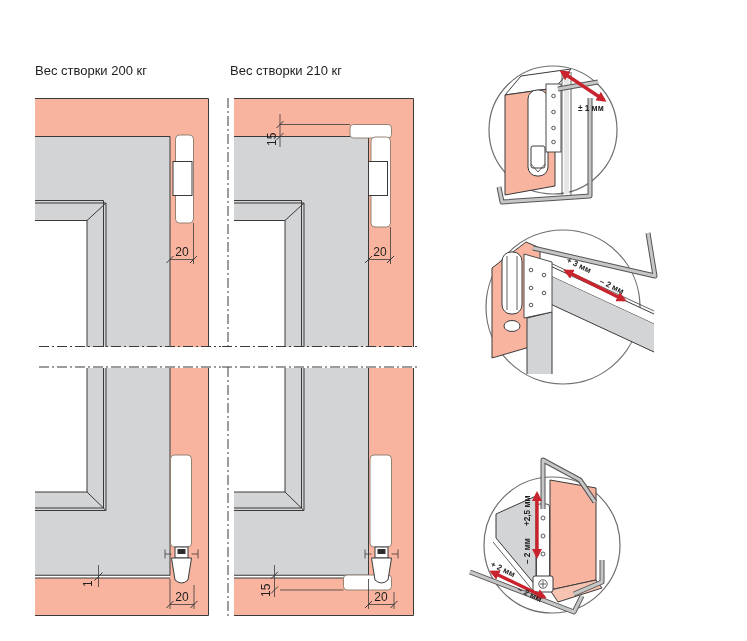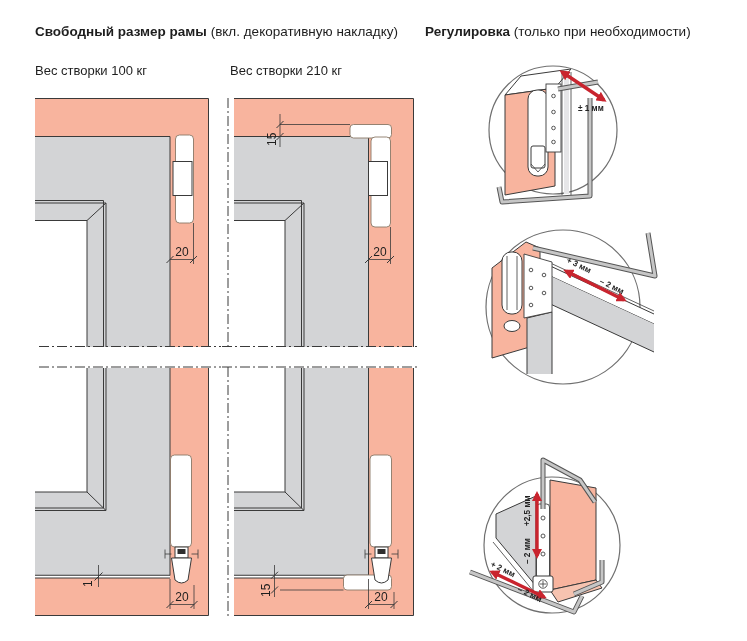--- a/index.html
+++ b/index.html
@@ -32,25 +32,23 @@
   .hole{fill:none;stroke:#444;stroke-width:0.9;}
   .circ{fill:#fff;stroke:#6f6f6f;stroke-width:1.2;}
   .shade{fill:#e6e6e8;}
   .dark{fill:#2f2f2f;}
 </style>
 </head>
 <body>
 
 <div class="page">
 
-  <div class="title title-left"><span class="b">Свободный размер рамы</span><span> (вкл. декоративную накладку)</span></div>
-
-  <div class="title title-right"><span class="b">Регулировка</span><span> (только при необходимости)</span></div>
-
-  <div class="sub sub-100">Вес створки 100 кг</div>
+
+
+  <div class="sub sub-100">Вес створки 200 кг</div>
   <div class="sub sub-130">Вес створки 210 кг</div>
 
   <svg style="left:23px;top:89px;" width="200" height="266" viewBox="-12 -6 200 266">
     <path class="fpink" d="M0,3.5 H173.5 V252 H0 Z"></path>
     <path class="s" d="M0,3.5 H173.5 V252"></path>
     <rect class="fgray" x="0" y="41.5" width="135" height="210.5"></rect>
     <path class="s" d="M0,41.5 H135 V252"></path>
     <rect class="fwhite" x="0" y="126" width="52" height="126"></rect>
     <g class="s">
       <path d="M0,105.5 H68.5 V252"></path>

